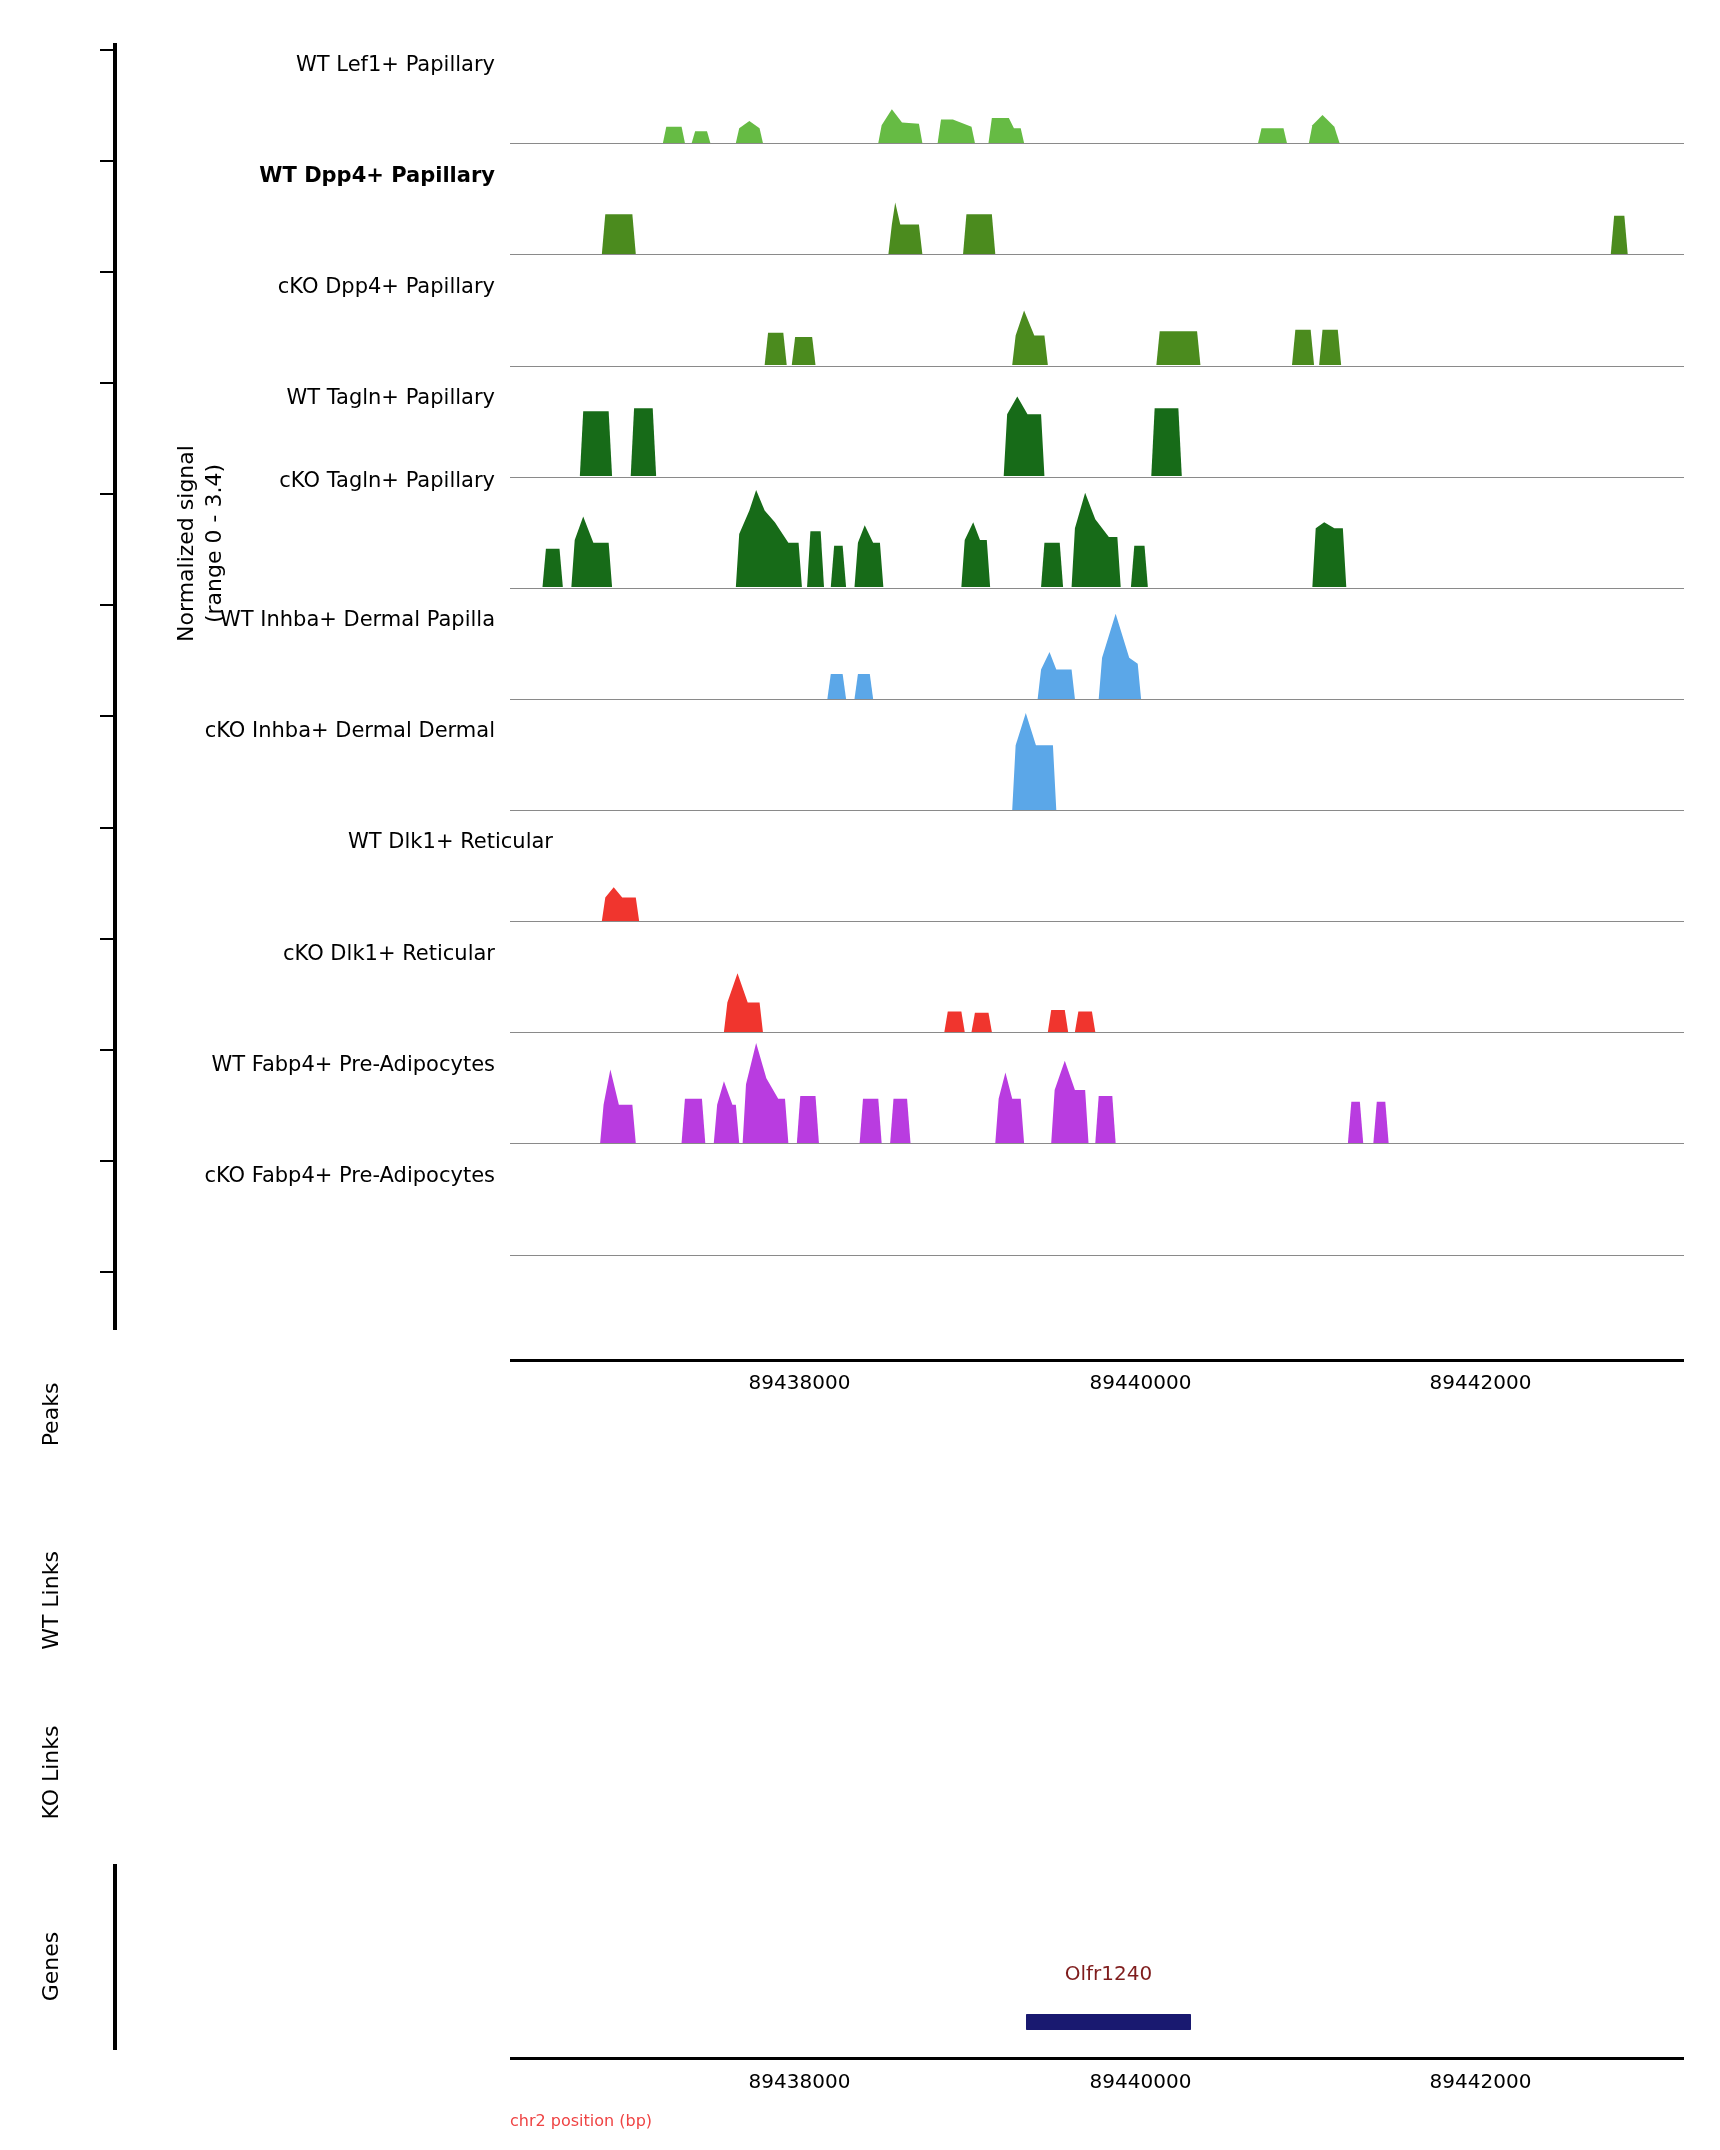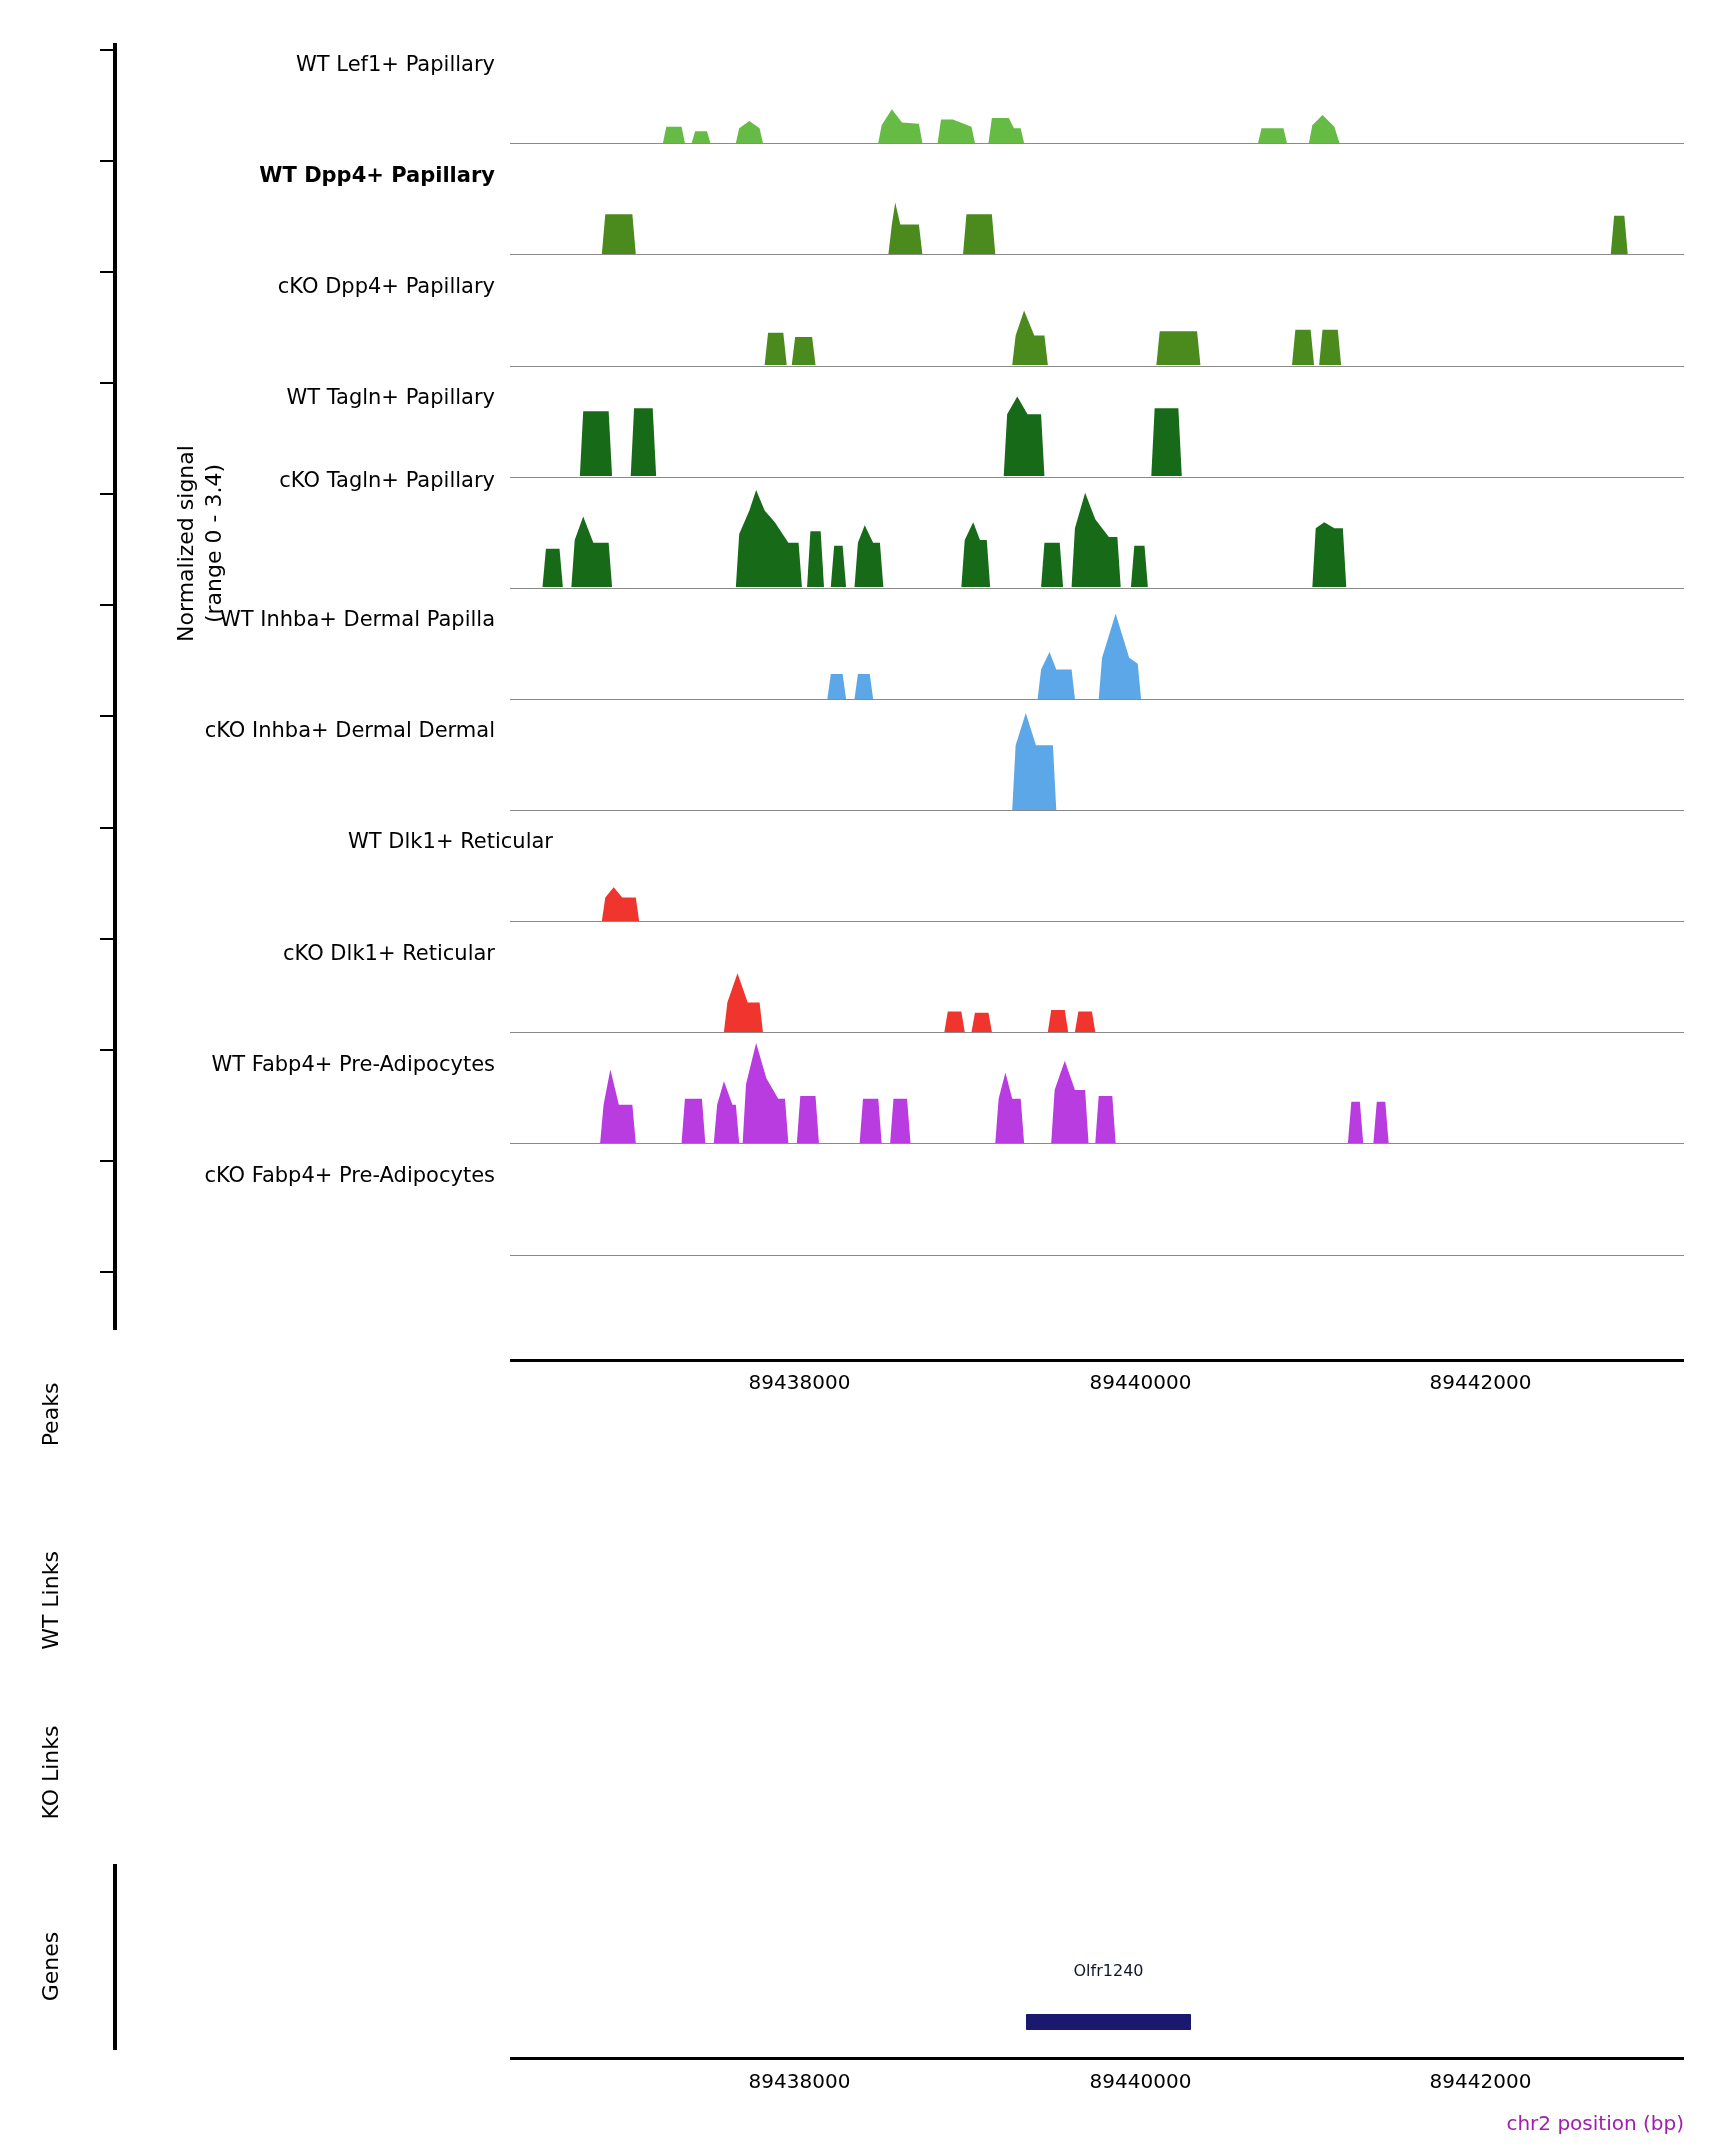--- a/index.html
+++ b/index.html
@@ -91,36 +91,36 @@
   }
   .xtick-label {
     position: absolute;
     font-size: 20px;
     color: #000;
     text-align: center;
     width: 215px;
   }
   .xaxis-title {
     position: absolute;
-    font-size: 20px;
-    color: #a21caf;
-    text-align: right;
+    font-size: 16px;
+    color: #ef4444;
+    text-align: left;
   }
 
   
   .gene-bar {
     position: absolute;
     background: #191970;
     height: 16px;
     border-radius: 0.7px;
   }
   .gene-name {
     position: absolute;
-    font-size: 16px;
-    color: #0f172a;
+    font-size: 20px;
+    color: #7f1d1d;
     text-align: center;
     width: 287px;
   }
 </style>
 </head>
 <body>
 
 <div id="root">
 
   <div class="ylabel">

